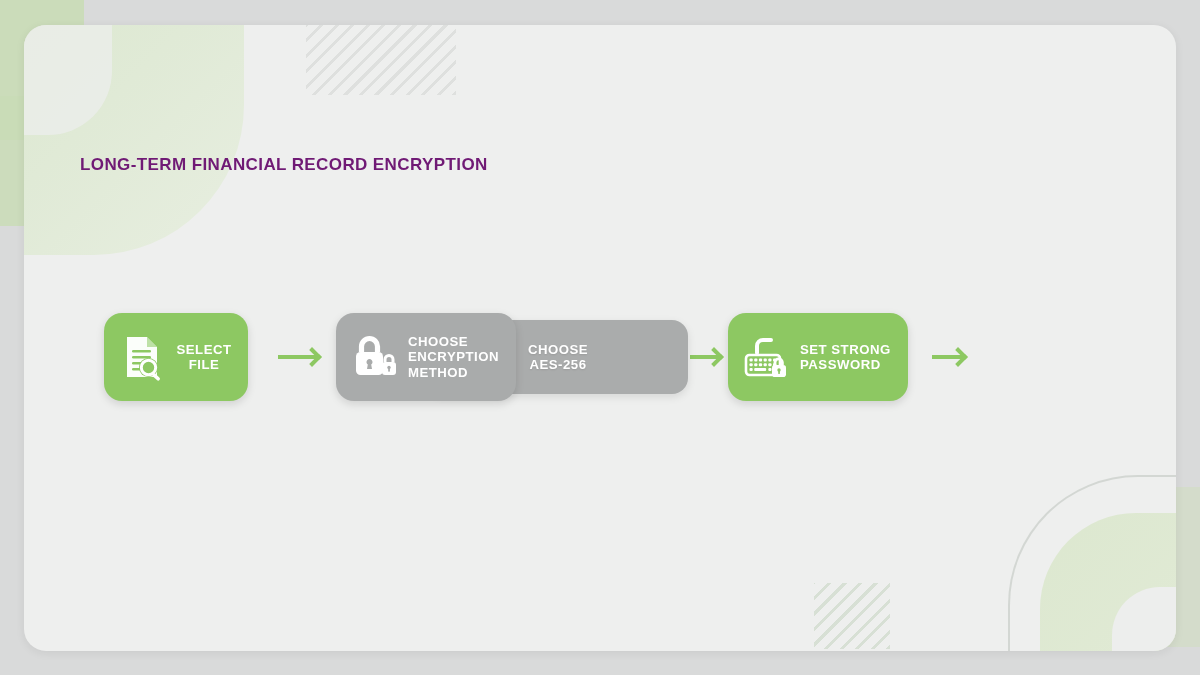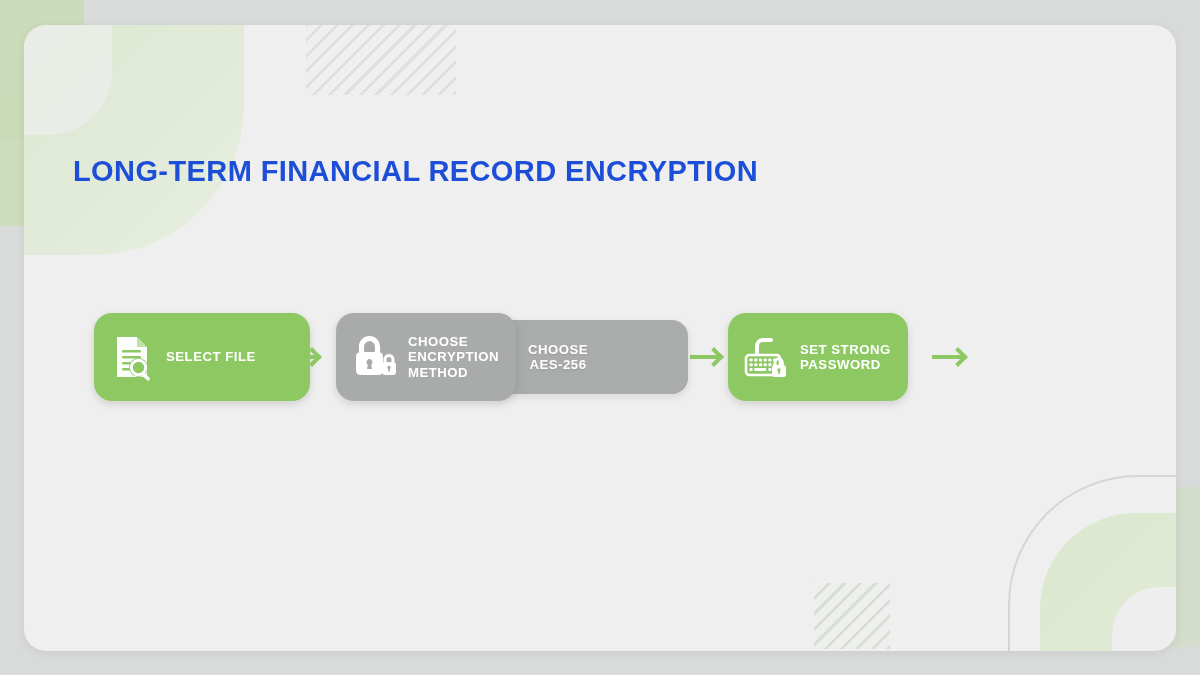--- a/index.html
+++ b/index.html
@@ -117,25 +117,25 @@
     right: -60px; bottom: -62px;
     width: 124px; height: 126px;
     border-top-left-radius: 48px;
     background: #edeeed;
     position: absolute;
   }
 
   
   #page-title {
     position: absolute;
-    left: 49px; top: 130px;
-    font-size: 29px;
+    left: 56px; top: 130px;
+    font-size: 17px;
     font-weight: bold;
     letter-spacing: .4px;
-    color: #1d4ed8;
+    color: #701a75;
     white-space: nowrap;
   }
 
   
   #flow-row {
     position: absolute;
     left: 0; top: 288px;
     width: 1152px; height: 104px;
   }
 
@@ -165,21 +165,21 @@
     font-size: 13.2px;
     font-weight: bold;
     letter-spacing: .5px;
     line-height: 15.5px;
     margin-left: 8px;
     margin-right: 16px;
     white-space: pre-line;
   }
 
   
-  #node-1 { left: 70px;  width: 216px; text-align: center; }
+  #node-1 { left: 80px;  width: 144px; text-align: center; }
   #node-2 { left: 312px; width: 180px; z-index: 3; }
   #node-2b {
     position: absolute;
     left: 404px; top: 7px;
     width: 260px; height: 74px;
     background: #aaacac;
     border-radius: 16px;
     z-index: 2;
     display: flex;
     align-items: center;

